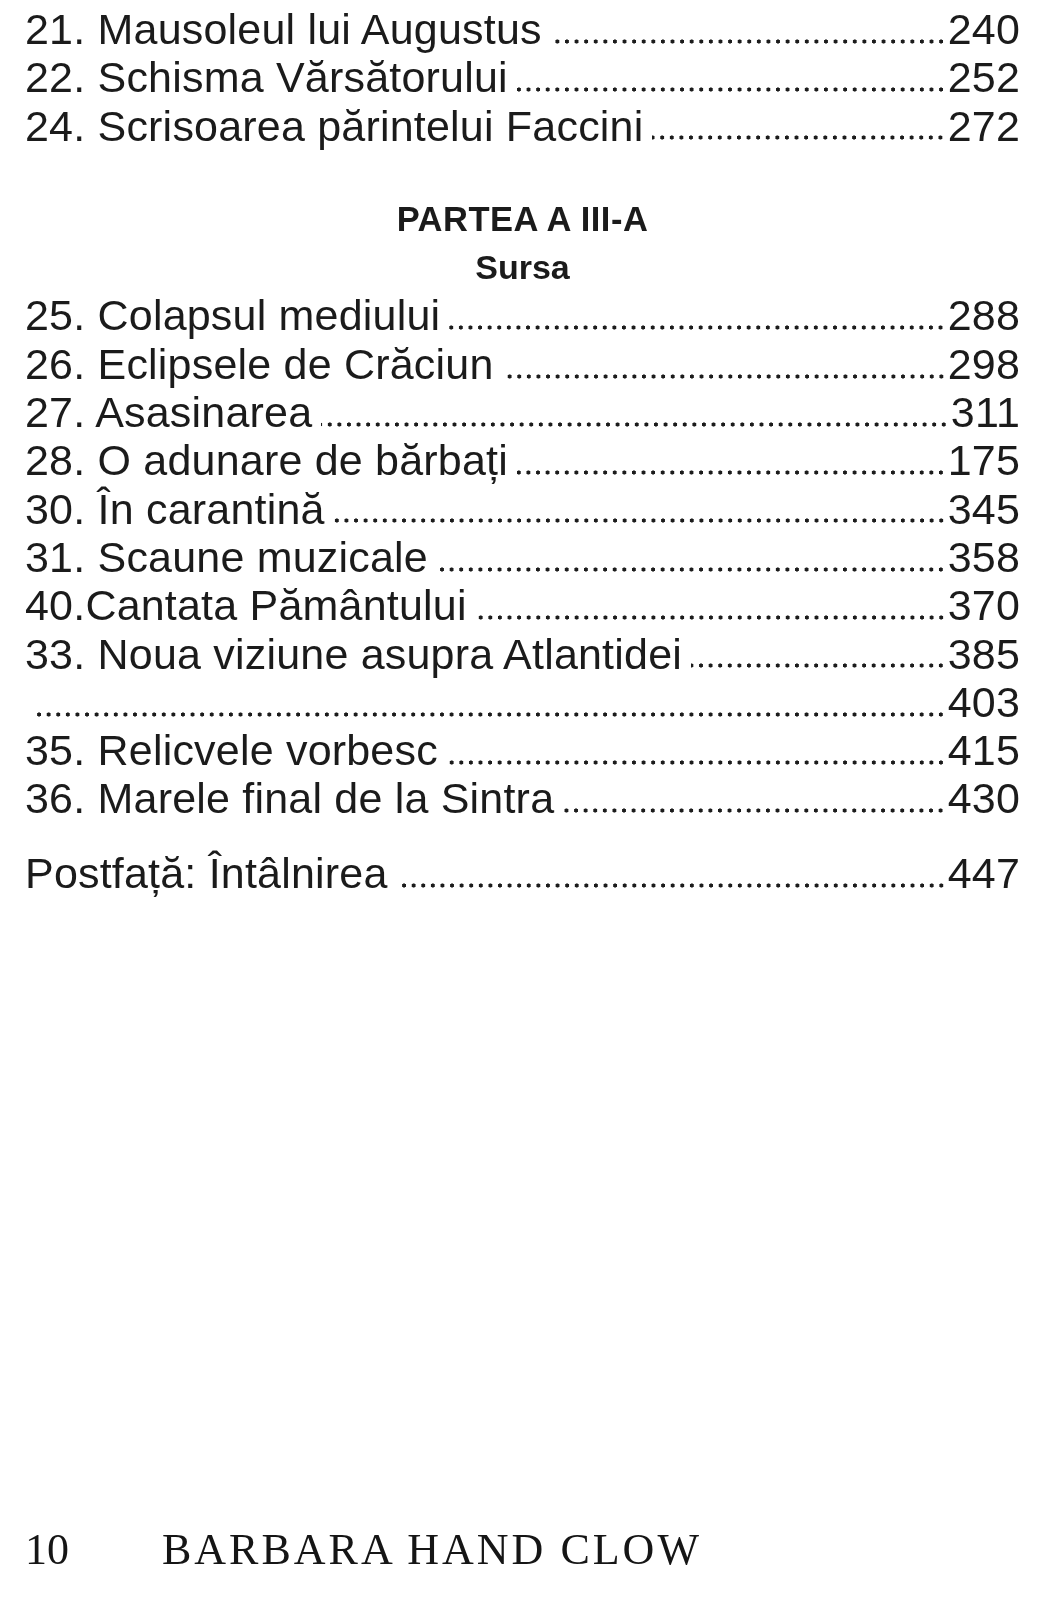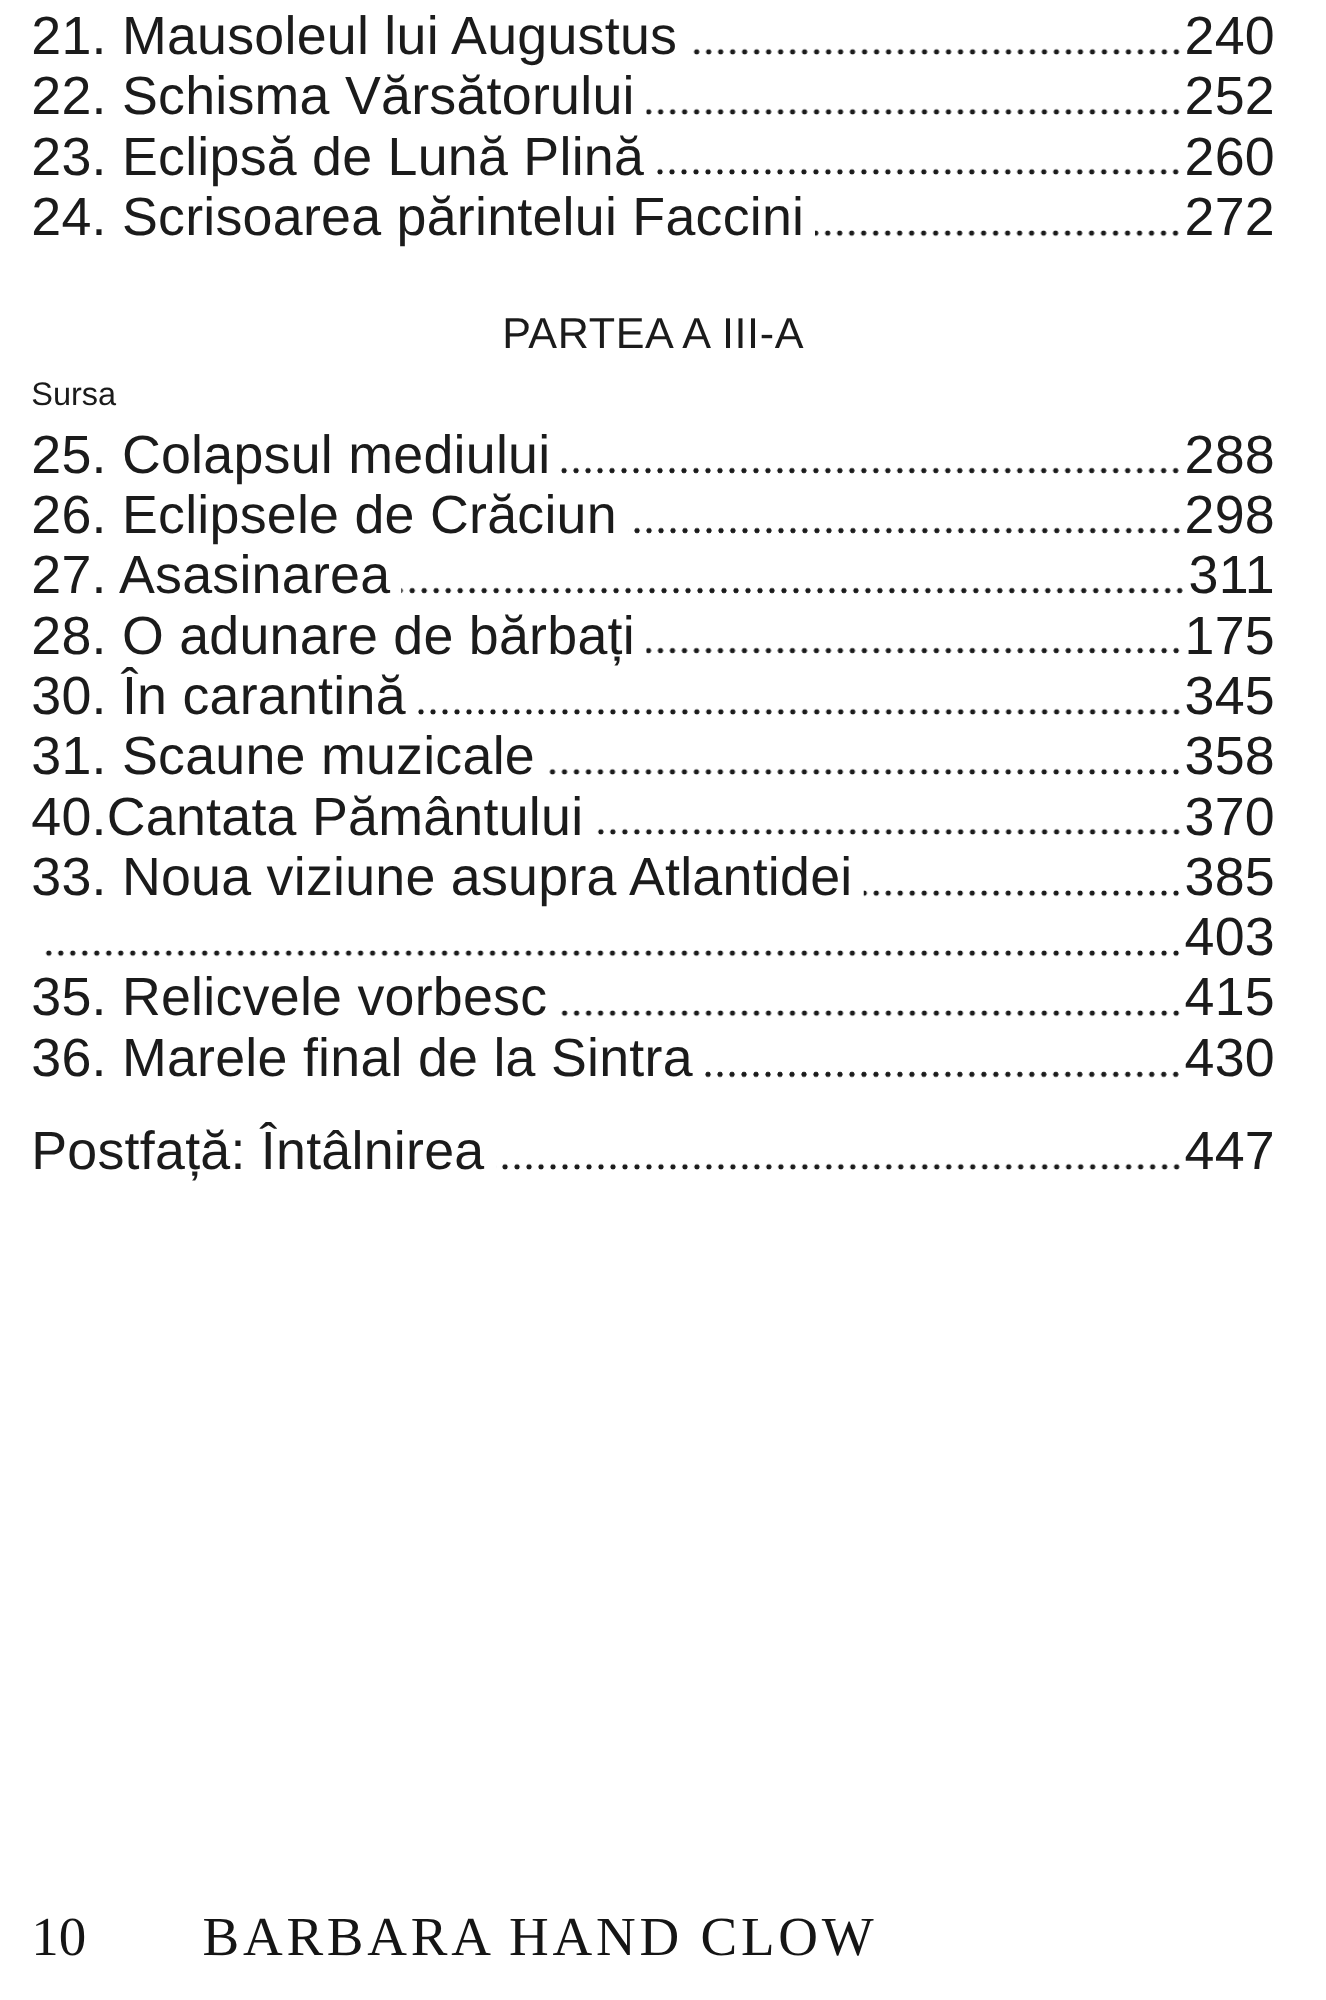--- a/index.html
+++ b/index.html
@@ -34,29 +34,30 @@
     align-self: flex-end;
     height: 5px;
     margin: 0 2px 9.5px 9px;
     background-image: radial-gradient(circle, #1b1b1b 1.85px, transparent 2.3px);
     background-size: 9.6px 5px;
     background-repeat: repeat-x;
     background-position: right center;
   }
   .part-heading {
     text-align: center;
-    font-weight: 400;
+    font-weight: 700;
     font-size: 34.5px;
     line-height: 48.3px;
     margin-top: 45px;
     letter-spacing: 0.5px;
   }
   .part-subtitle {
-    font-weight: 400;
-    font-size: 26px;
+    text-align: center;
+    font-weight: 700;
+    font-size: 34px;
     line-height: 48.3px;
   }
   .postface-wrap { margin-top: 26px; }
   .page-footer {
     position: absolute;
     top: 1518px;
     left: 25px;
     right: 41px;
     font-family: "Liberation Serif", "DejaVu Serif", serif;
     font-size: 44px;
@@ -82,25 +83,20 @@
     <span class="toc-leader"></span>
     <span class="toc-page">240</span>
   </div>
 
   <div class="toc-row">
     <span class="toc-label">22. Schisma Vărsătorului</span>
     <span class="toc-leader"></span>
     <span class="toc-page">252</span>
   </div>
 
-  <div class="toc-row">
-    <span class="toc-label">23. Eclipsă de Lună Plină</span>
-    <span class="toc-leader"></span>
-    <span class="toc-page">260</span>
-  </div>
 
   <div class="toc-row">
     <span class="toc-label">24. Scrisoarea părintelui Faccini</span>
     <span class="toc-leader"></span>
     <span class="toc-page">272</span>
   </div>
 </div>
 
   <div class="part-heading">PARTEA A III-A</div>
   <div class="part-subtitle">Sursa</div>

